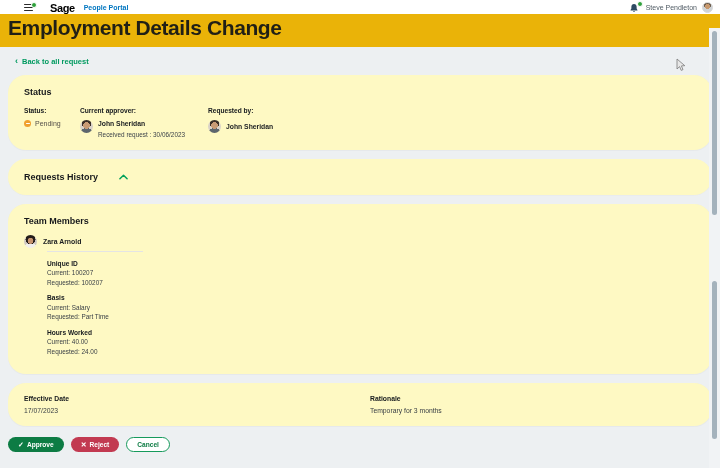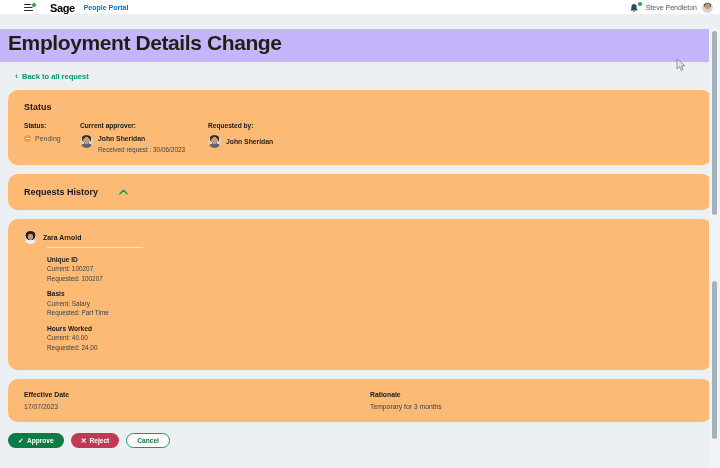--- a/index.html
+++ b/index.html
@@ -49,36 +49,36 @@
   .av-zara {
     background:
       radial-gradient(circle at 50% 44%, #c7946f 0 30%, transparent 31%),
       radial-gradient(circle at 50% 34%, #241d1a 0 46%, transparent 47%),
       radial-gradient(circle at 50% 120%, #f1efec 0 44%, transparent 45%),
       #cfc9c2;
   }
   .av-sm { width:13px; height:13px; }
 
   
-  .title-bar { background:#c4b5fd; padding:2px 8px 7px 8px; position:relative; z-index:2;margin-top:15px; }
+  .title-bar { background:#eab308; padding:2px 8px 7px 8px; position:relative; z-index:2; }
   .title-bar h1 {
     margin:0; font-size:21px; font-weight:800; color:#201f16; letter-spacing:-0.4px;
   }
 
   
   .content { padding:0 8px; }
   .back-link {
     display:inline-flex; align-items:center; gap:4px;
     color:#009a60; font-weight:bold; font-size:7.5px;
     margin:10px 0 9px 7px; cursor:pointer; text-decoration:none;
   }
   .back-chev { font-size:9px; line-height:7px; font-weight:bold; }
 
   .card {
-    background:#fdba74; border-radius:10px; padding:12px 16px; margin-bottom:9px;
+    background:#fef9c3; border-radius:18px; padding:12px 16px; margin-bottom:9px;
     box-shadow:0 0.5px 1px rgba(0,0,0,0.03);
   }
   .card h2 { margin:0; font-size:9px; color:#17191c; font-weight:bold; }
 
   
   .status-card h2 { margin-bottom:10px; }
   .status-row { display:flex; }
   .s-col1 { width:56px; }
   .s-col2 { width:128px; }
   .field-label { font-size:6.6px; font-weight:bold; color:#15191d; margin-bottom:6px; }
@@ -214,20 +214,21 @@
   
   <section class="card history-card">
     <h2>Requests History</h2>
     <svg class="chev-up" width="9" height="6" viewBox="0 0 10 6">
       <polyline points="1,5 5,1 9,5" fill="none" stroke="#00a05a" stroke-width="1.6" stroke-linecap="round" stroke-linejoin="round"></polyline>
     </svg>
   </section>
 
   
   <section class="card team-card">
+    <h2>Team Members</h2>
     <div class="member-head">
       <span class="avatar av-sm av-zara"></span>
       <span class="name">Zara Arnold</span>
     </div>
     <div class="member-divider"></div>
     <div class="member-body">
       <div class="tm-field">
         <div class="lbl">Unique ID</div>
         <div class="ln">Current: 100207</div>
         <div class="ln">Requested: 100207</div>

